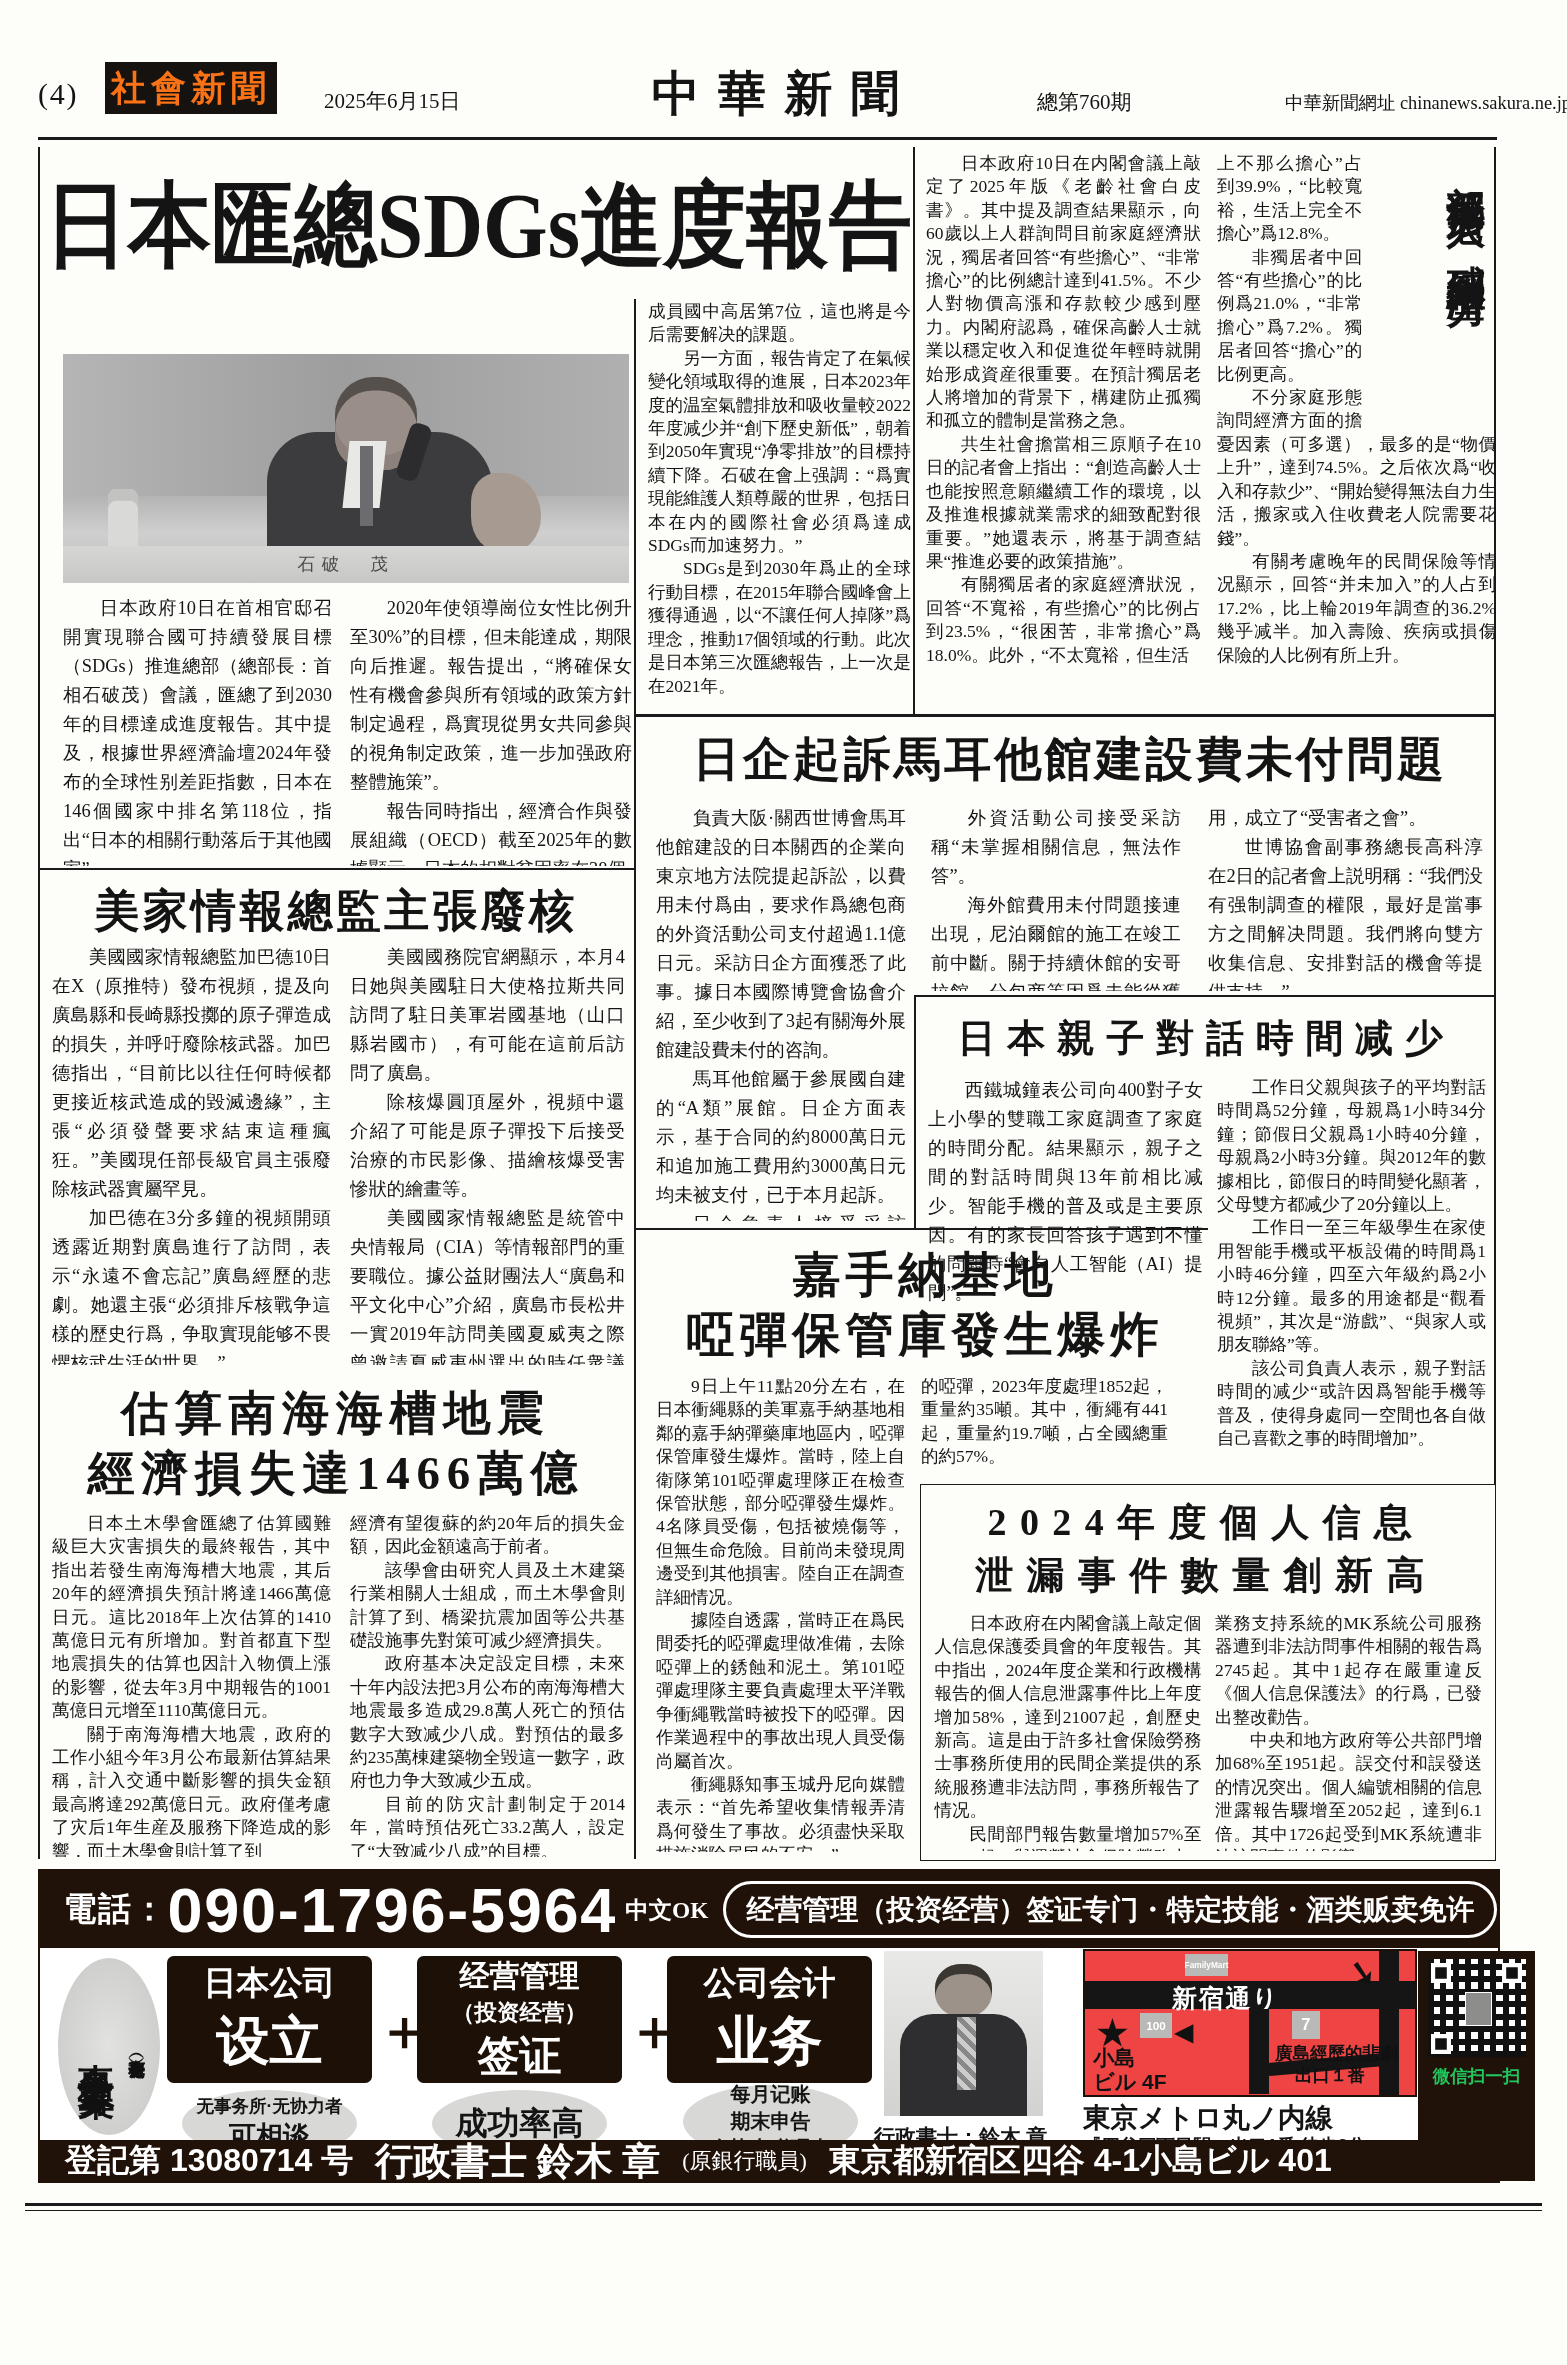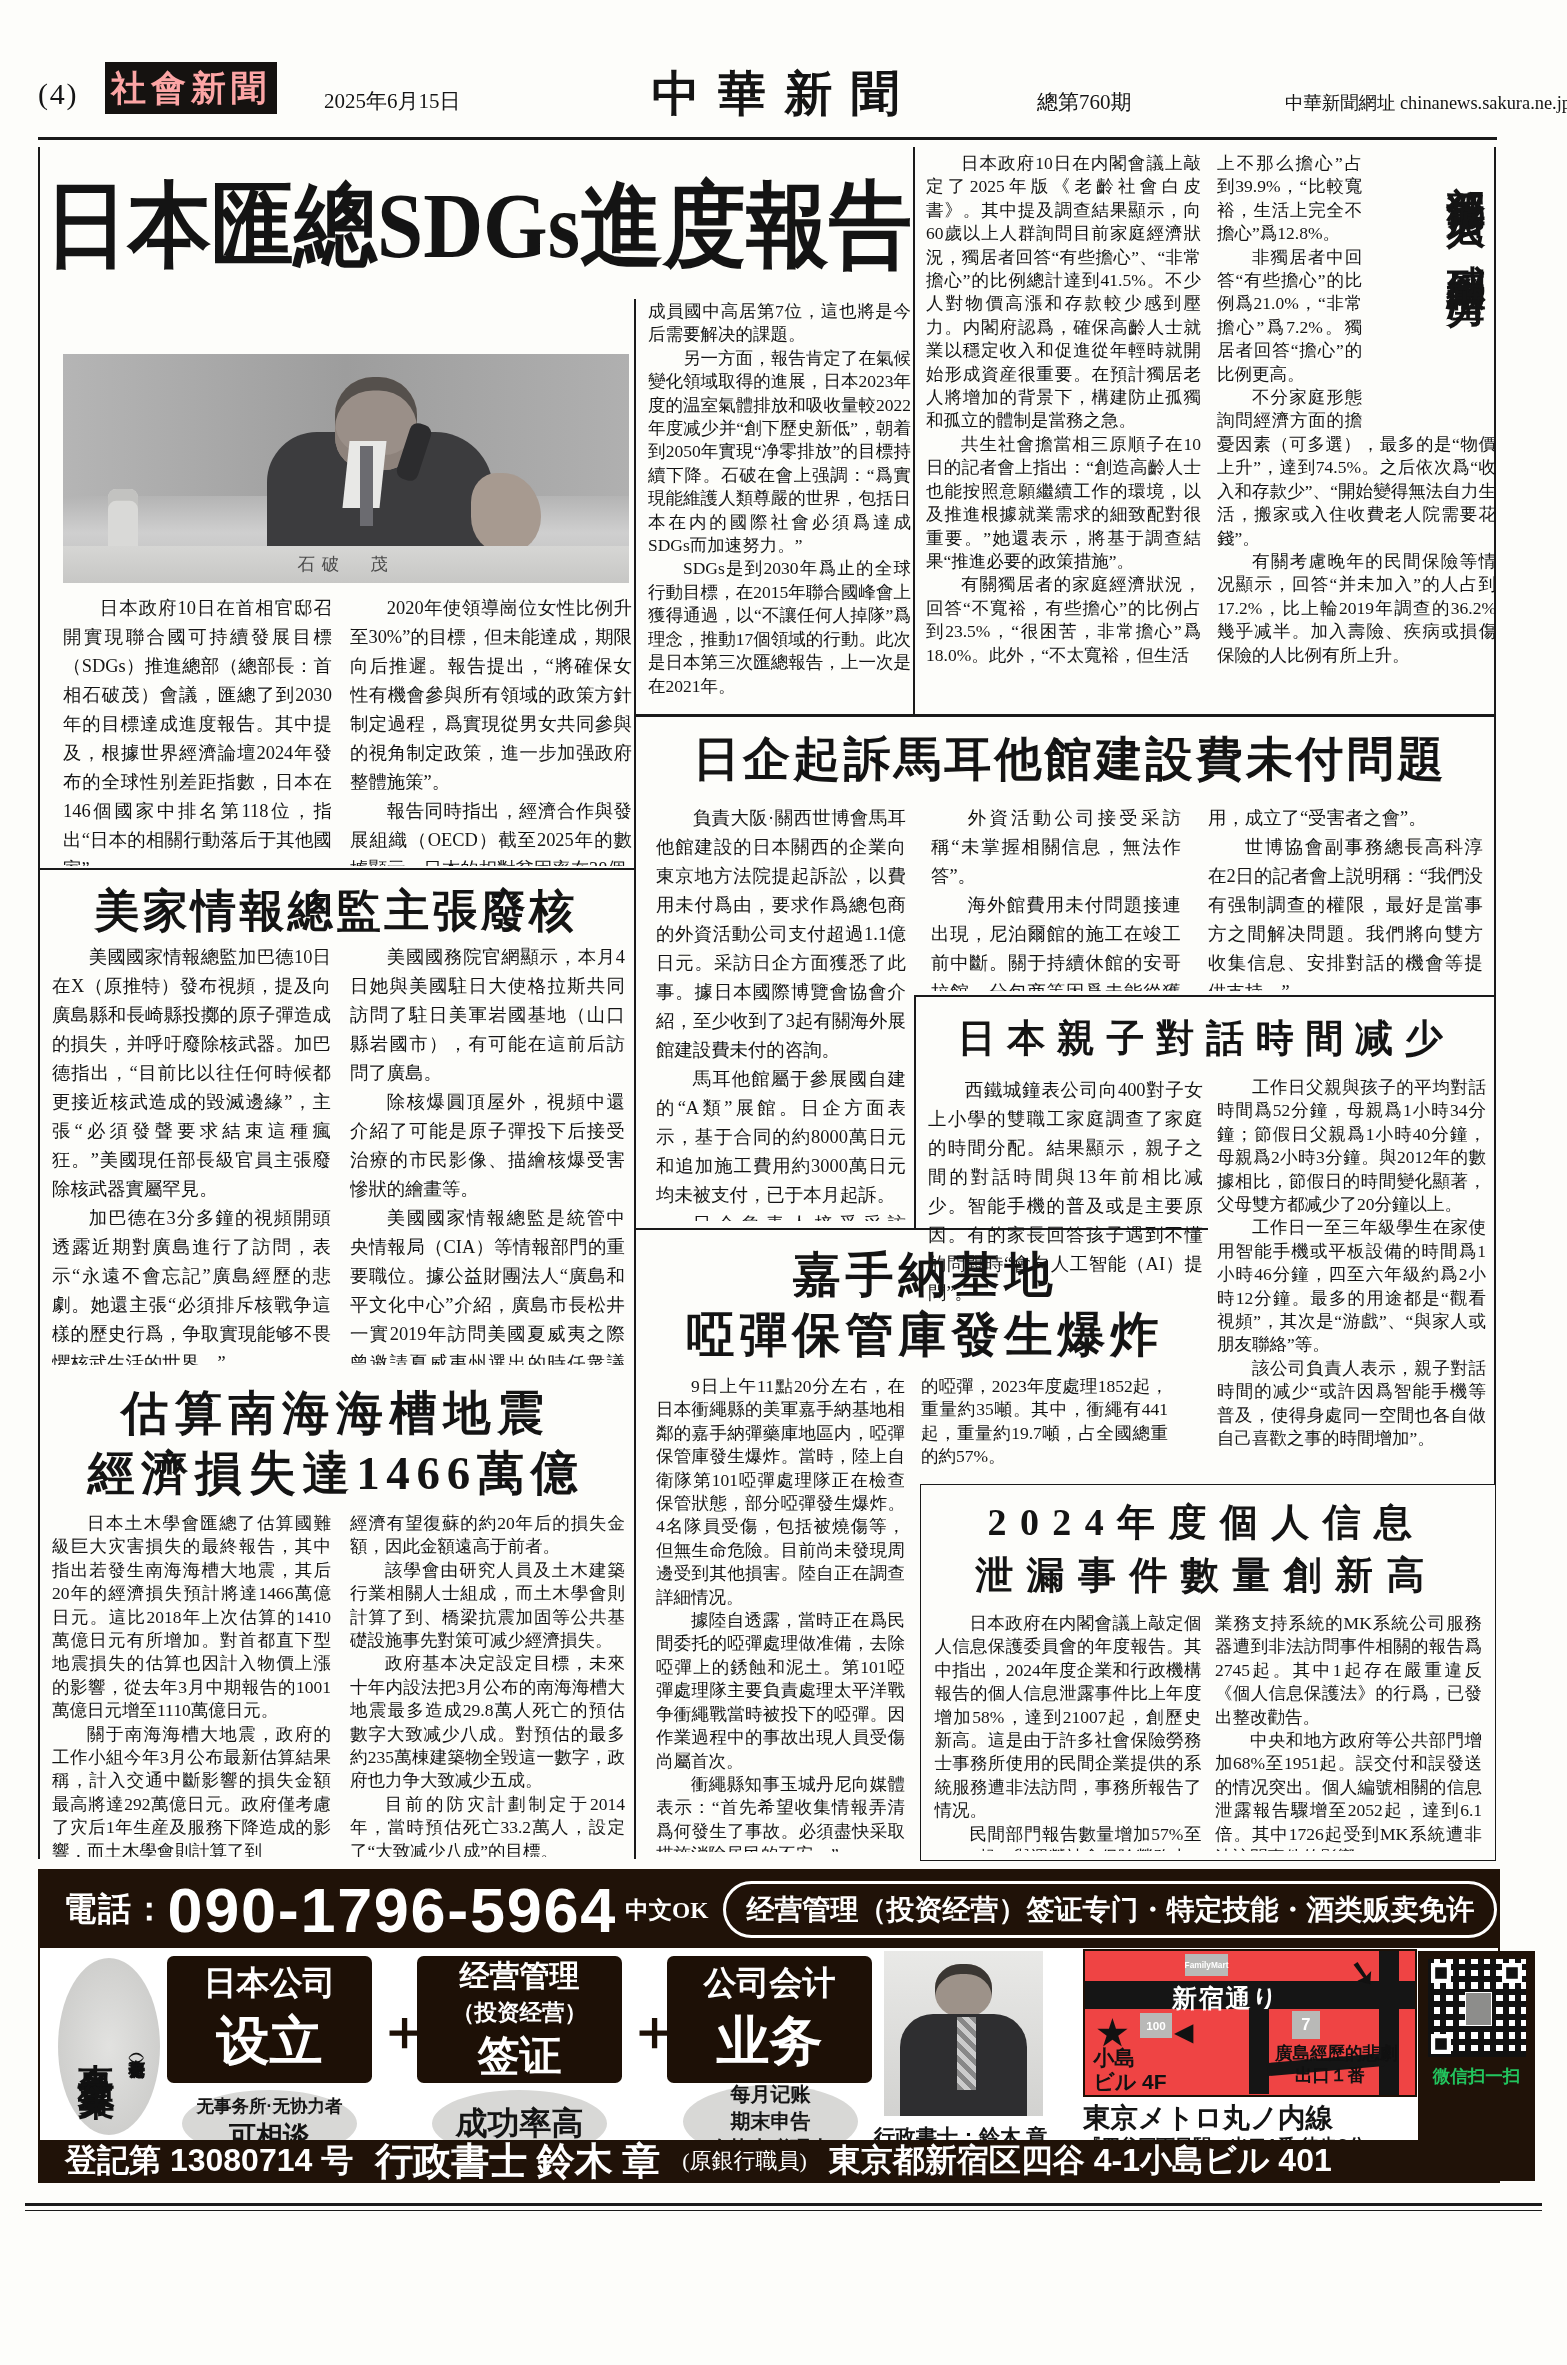--- a/index.html
+++ b/index.html
@@ -2,21 +2,21 @@
 <html style="font-size:13.4px"><head>
 <meta charset="utf-8">
 <style>
   html,body{margin:0;padding:0;background:#e8e8e4;}
   .page{position:relative;width:1567px;height:2366px;background:#fdfdfa;color:#141414;
         font-family:"Liberation Serif",serif;overflow:hidden;}
   .abs{position:absolute;}
   .rule{position:absolute;background:#1a1a1a;}
   
   .pagenum{font-size:30px;letter-spacing:1.7px;}
-  .badge{background:#151210;color:#fca5a5;font-weight:bold;font-size:35px;letter-spacing:5px;
+  .badge{background:#151210;color:#f97316;font-weight:bold;font-size:35px;letter-spacing:5px;
          display:flex;align-items:center;justify-content:center;}
   .date,.issue{font-size:21px;}
   .masthead{font-size:48px;font-weight:bold;letter-spacing:18.4px;text-align:center;white-space:nowrap;}
   .site{font-size:18.4px;white-space:nowrap;}
   
   .col{position:absolute;text-align:justify;overflow:hidden;font-size:18.4px;line-height:29px;}
   .col p{margin:0;text-indent:2em;}
   .cont-first p:first-child{text-indent:0;}
   .dense{font-size:17.5px;line-height:23.4px;}
   

